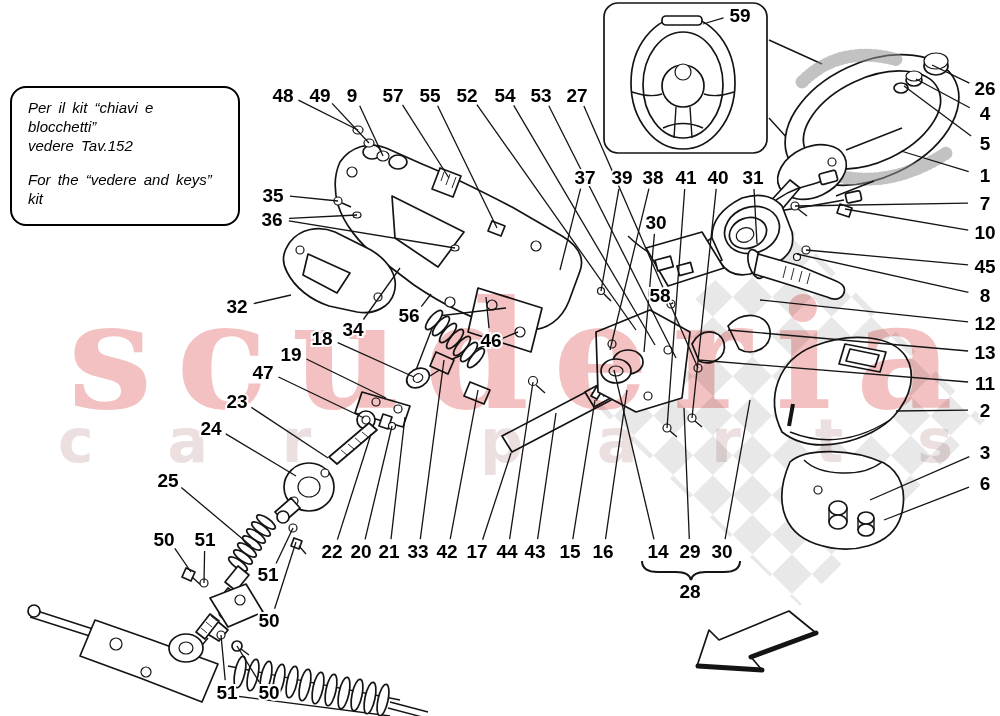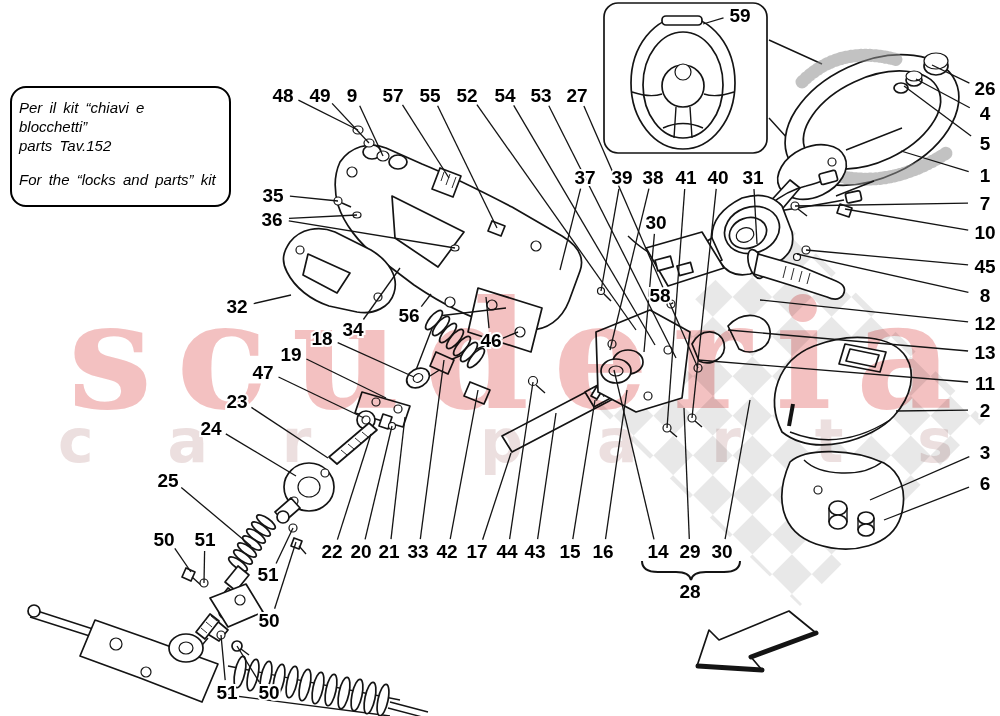--- a/index.html
+++ b/index.html
@@ -11,21 +11,21 @@
   .ln{fill:none;stroke:#141414;stroke-width:1.4;}
   .ln2{fill:none;stroke:#141414;stroke-width:2;}
   .hat{fill:none;stroke:#141414;stroke-width:.9;}
   .stip{fill:none;stroke:#8f8f8f;stroke-width:13;stroke-dasharray:1.6 3.4;stroke-linecap:round;opacity:.55;}
   .callout{font-family:"Liberation Sans",sans-serif;font-weight:bold;font-size:19px;fill:#000;
            text-anchor:middle;paint-order:stroke;stroke:#fff;stroke-width:4px;}
   .leader{stroke:#141414;stroke-width:1.3;}
   .wm1{font-family:"DejaVu Serif",serif;font-weight:bold;font-size:150px;fill:#f0b2b2;}
   .wm2{font-family:"DejaVu Sans",sans-serif;font-weight:bold;font-size:60px;fill:#e7d7d7;}
   #wmg{mix-blend-mode:multiply;opacity:.8;}
-  #notebox{position:absolute;left:10px;top:86px;width:198px;padding:10px 12px 2px 7px;
+  #notebox{position:absolute;left:10px;top:86px;width:198px;padding:10px 12px 2px 16px;
            border:2px solid #000;border-radius:16px;font-style:italic;font-size:15px;
            line-height:1.28;color:#000;background:transparent;}
   #notebox p{margin:0 0 14px 0;word-spacing:3px;}
   #notebox span{display:block;}
 </style>
 </head>
 <body>
 
 <div id="stage">
 <svg id="diagram" width="1000" height="716" viewBox="0 0 1000 716">
@@ -422,19 +422,19 @@
         <text x="690" y="551" dy="0.36em" class="callout">29</text>
         <line x1="725.1" y1="539.2" x2="750" y2="400" class="leader"></line>
         <text x="722" y="551" dy="0.36em" class="callout">30</text>
         <text x="690" y="591" dy="0.36em" class="callout">28</text>
       </g>
 </svg>
 
 <div id="notebox">
   <p>
     <span>Per il kit “chiavi e blocchetti”</span>
-    <span>parts Tav.152</span>
+    <span>vedere Tav.152</span>
   </p>
   <p>
-    <span>For the “locks and parts” kit</span>
+    <span>For the “vedere and keys” kit</span>
   </p>
 </div>
 </div>
 
 </body></html>

